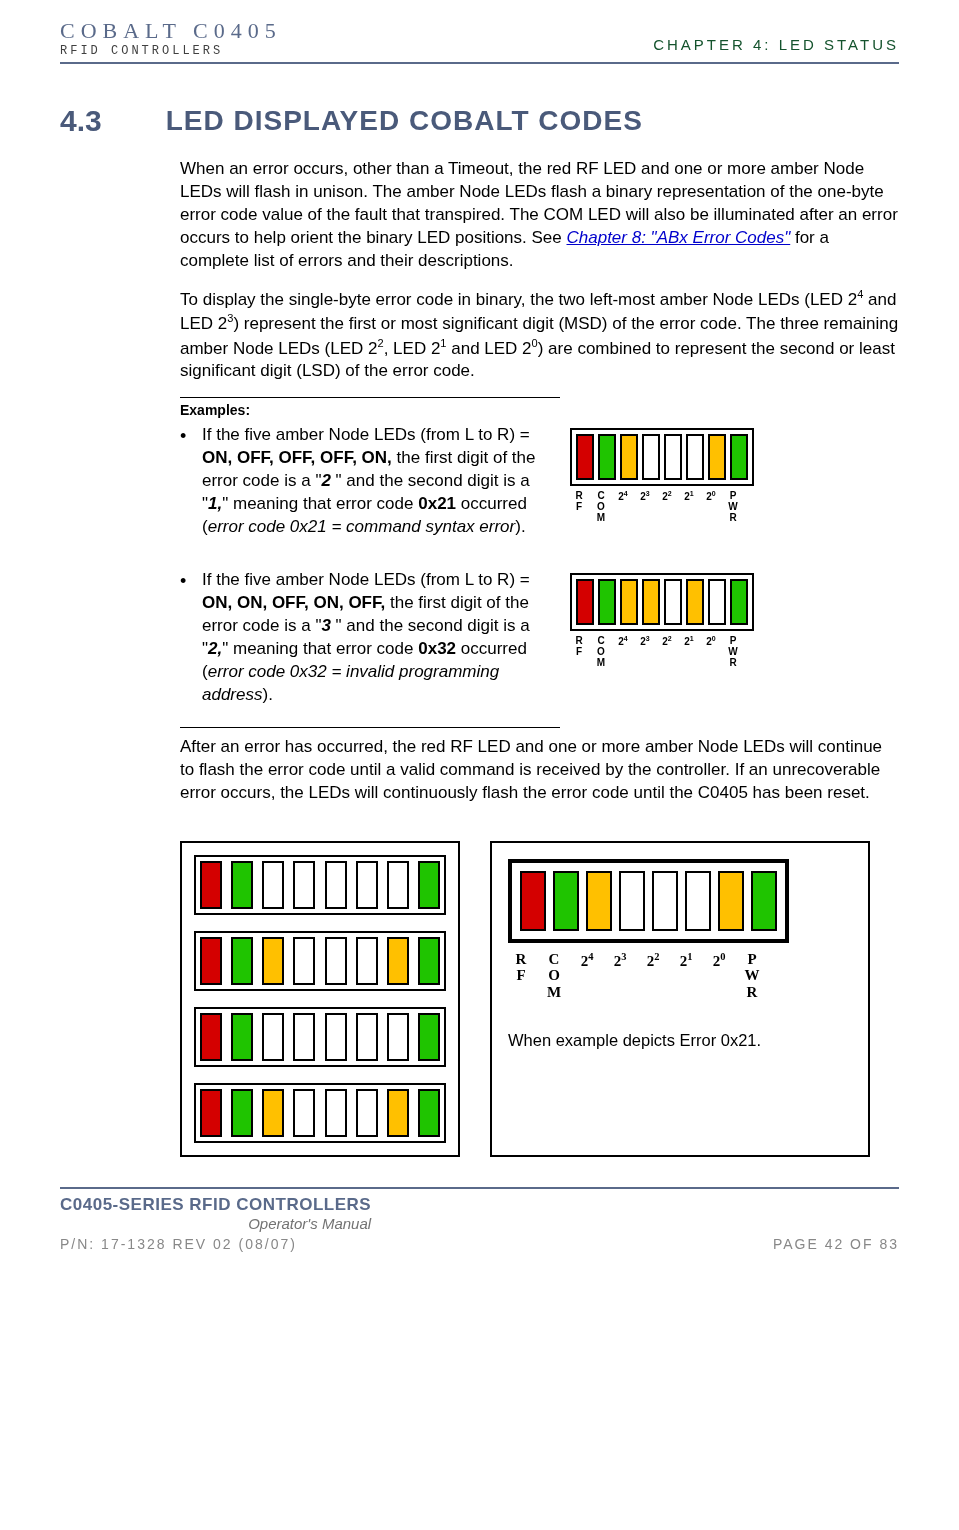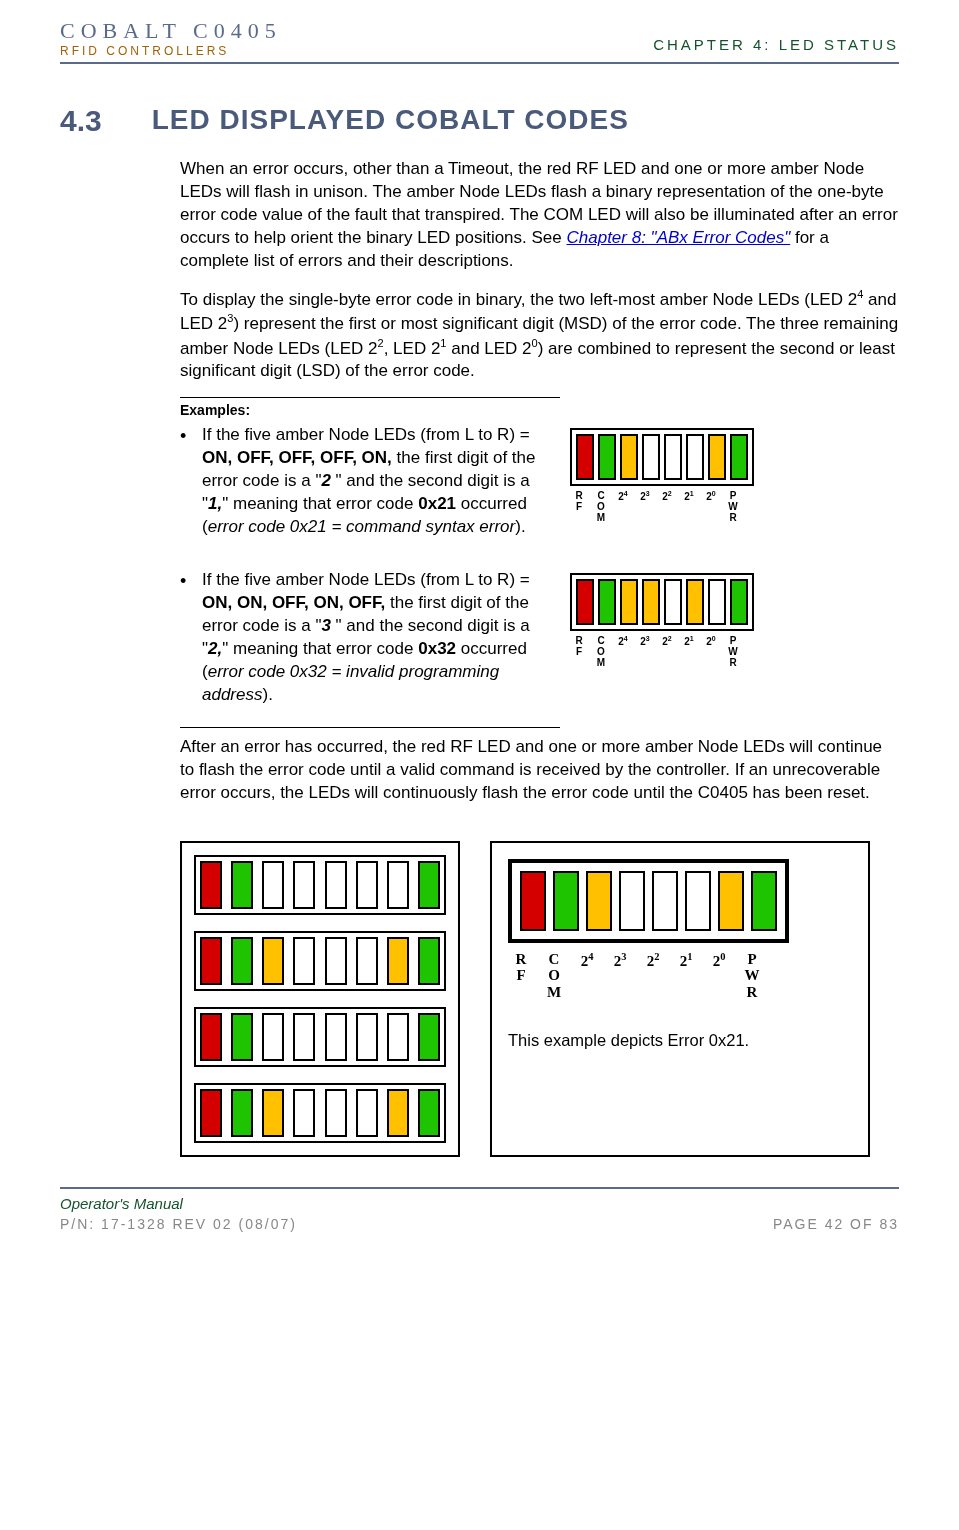--- a/index.html
+++ b/index.html
@@ -26,35 +26,36 @@
     flex-direction: column;
   }
   .brand-top {
     font-family: "Times New Roman", serif;
     letter-spacing: 6px;
     font-size: 22px;
     color: #5a6a8a;
     font-weight: 400;
   }
   .brand-sub {
-    font-family: Liberation Sans, sans-serif;
+    font-family: Liberation Mono, monospace;
     letter-spacing: 3px;
     font-size: 12px;
-    color: #a16207;
+    color: #404040;
   }
   .chapter {
     font-size: 15px;
     letter-spacing: 3px;
     color: #14532d;
     padding-top: 18px;
   }
   .section-head {
     display: flex;
-    gap: 50px;
+    gap: 64px;
     margin-bottom: 20px;
+    align-items: center;
   }
   .section-num {
     font-size: 30px;
     font-weight: bold;
     color: #4a5a7a;
   }
   .section-title {
     font-size: 28px;
     font-weight: bold;
     color: #4a5a7a;
@@ -216,21 +217,21 @@
   .footer-right {
     text-align: right;
   }
   .footer-right .l1 {
     color: #5a6a8a;
     font-weight: bold;
     font-size: 17px;
     letter-spacing: 0.5px;
   }
   .footer-right .l2 {
-    color: #14532d;
+    color: #737373;
     font-style: italic;
     font-size: 15px;
   }
   .footer-row2 {
     display: flex;
     justify-content: space-between;
     color: #888;
     font-size: 14px;
     letter-spacing: 2px;
     margin-top: 4px;
@@ -425,28 +426,29 @@
 M</span></div>
         <div class="lbl exp-lbl"><span>2</span><sup>4</sup></div>
         <div class="lbl exp-lbl"><span>2</span><sup>3</sup></div>
         <div class="lbl exp-lbl"><span>2</span><sup>2</sup></div>
         <div class="lbl exp-lbl"><span>2</span><sup>1</sup></div>
         <div class="lbl exp-lbl"><span>2</span><sup>0</sup></div>
         <div class="lbl"><span class="pow">P
 W
 R</span></div>
       </div>
-      <p>This example depicts Error 0x21.</p>
+      <p>When example depicts Error 0x21.</p>
     </div>
 
   </div>
 
   <div class="footer">
     <div class="footer-row1">
       <div class="footer-right">
+        <div class="l1">C0405-SERIES RFID CONTROLLERS</div>
         <div class="l2">Operator's Manual</div>
       </div>
     </div>
     <div class="footer-row2">
       <div>P/N: 17-1328 REV 02 (08/07)</div>
       <div>PAGE 42 OF 83</div>
     </div>
   </div>
 
 </div>

